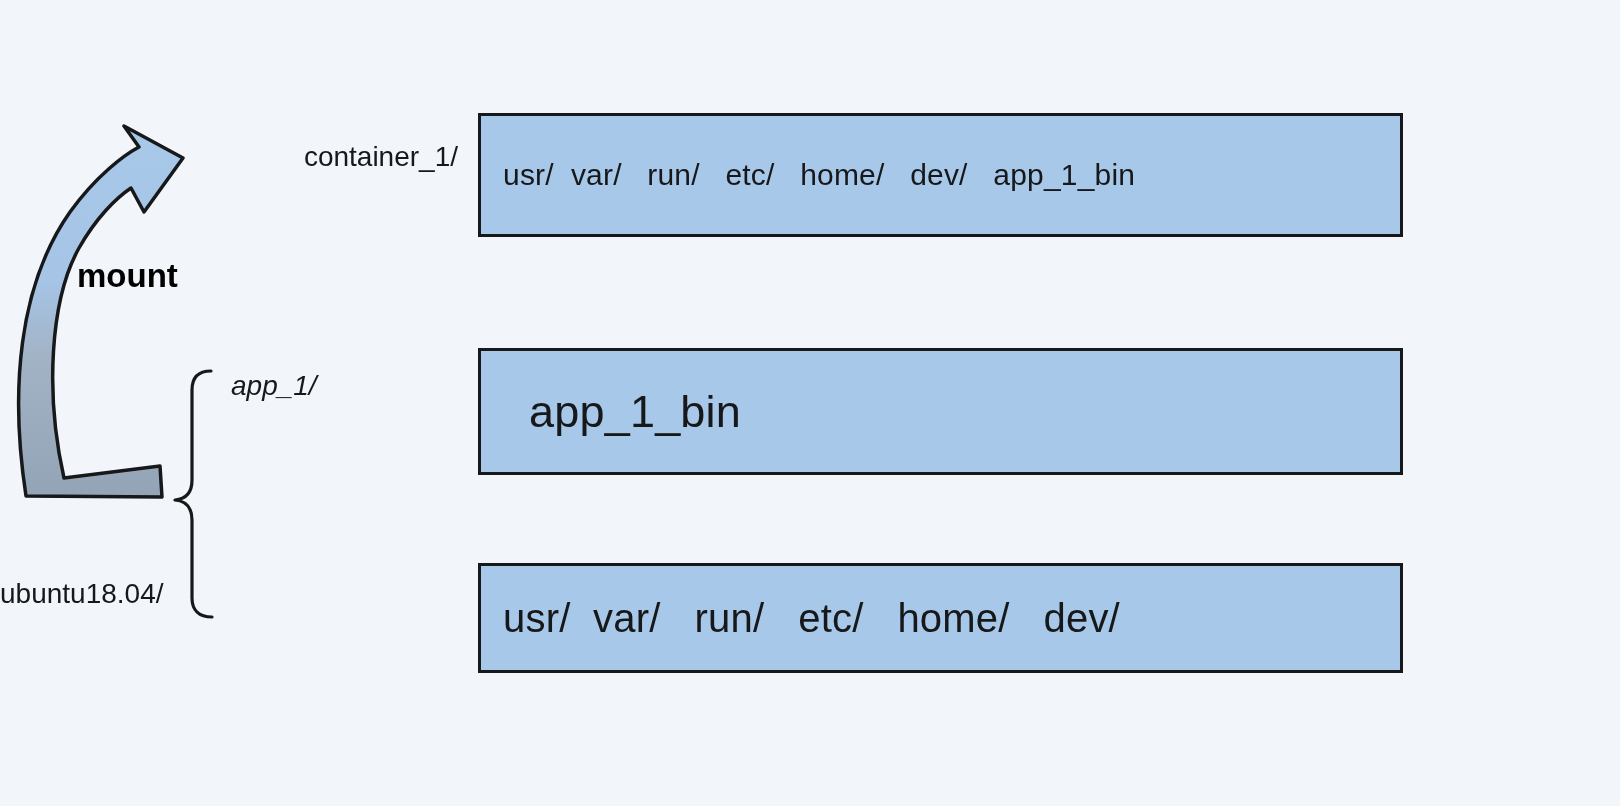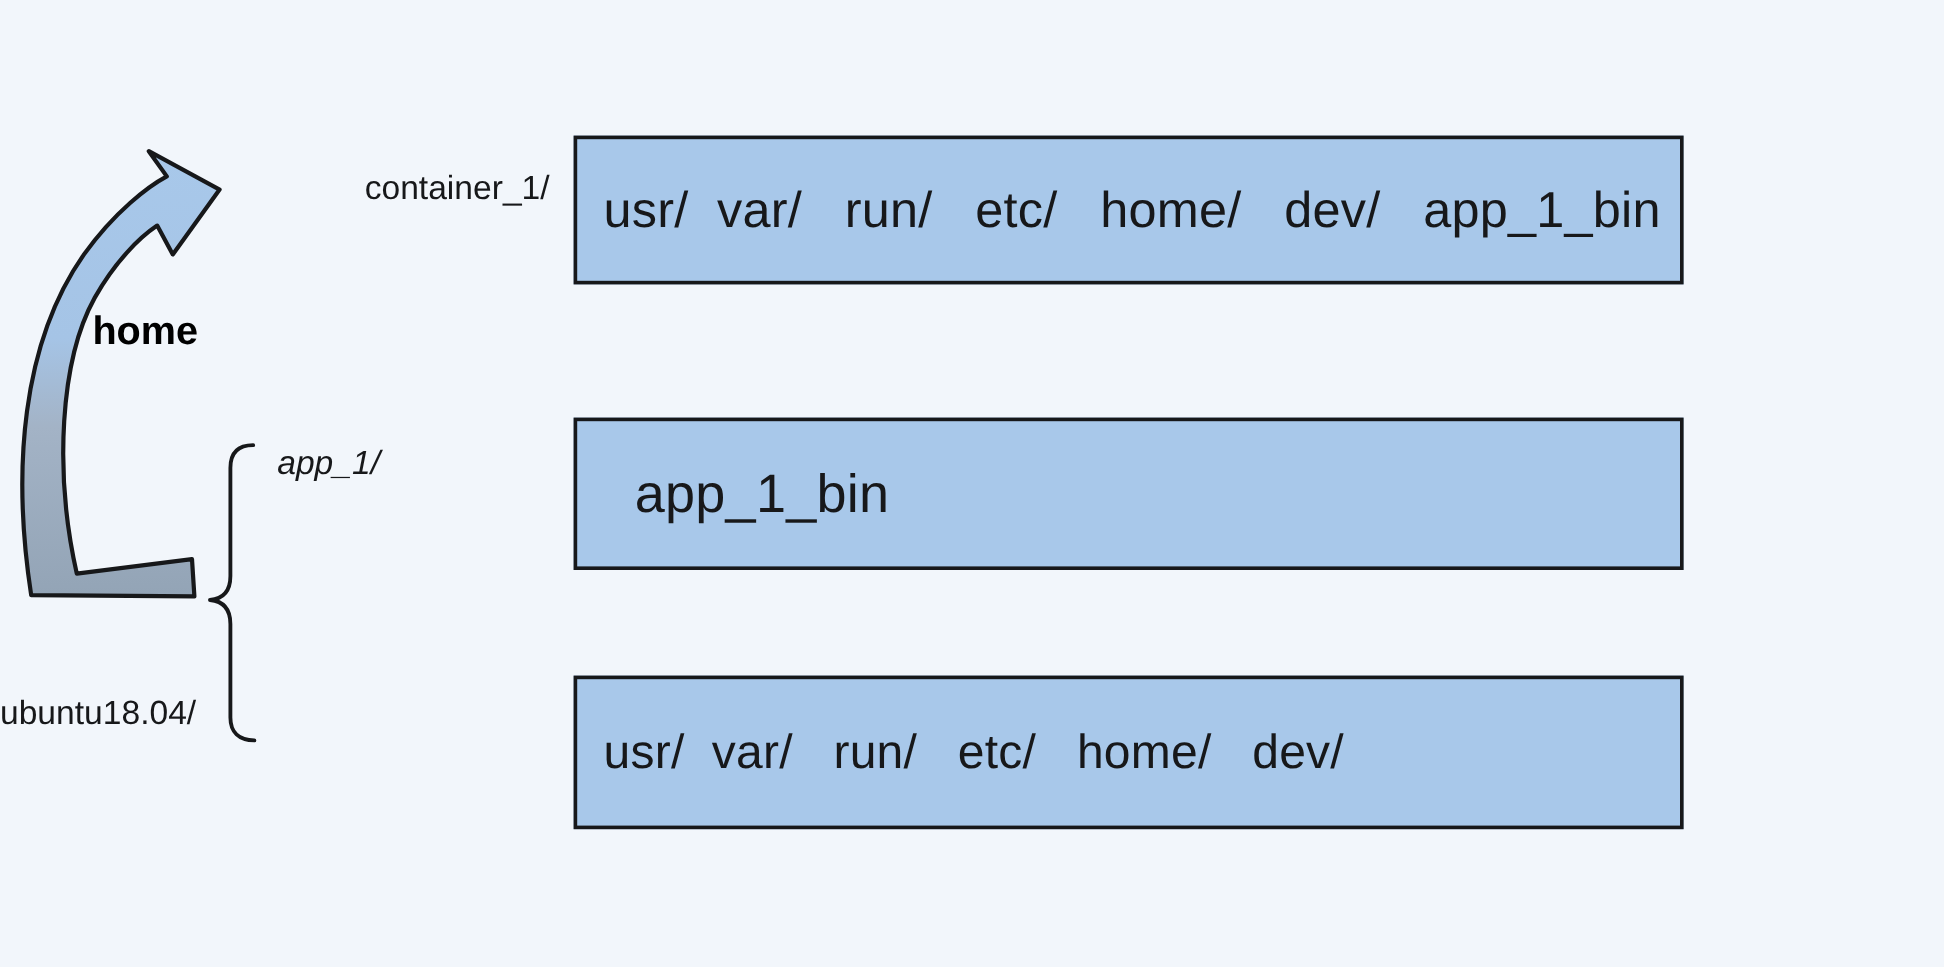--- a/index.html
+++ b/index.html
@@ -32,26 +32,26 @@
     align-items: center;
   }
   .fs-box .fs-text {
     color: #17181a;
     white-space: pre;
     padding-left: 22px;
     letter-spacing: 0.2px;
   }
 
   #box-container-1 { top: 113px; height: 124px; }
-  #box-container-1 .fs-text { font-size: 42px; }
+  #box-container-1 .fs-text { font-size: 30px; }
 
   #box-app-1 { top: 348px; height: 127px; }
   #box-app-1 .fs-text { font-size: 45px; padding-left: 48px; }
 
-  #box-ubuntu { top: 563px; height: 128px; }
+  #box-ubuntu { top: 563px; height: 110px; }
   #box-ubuntu .fs-text { font-size: 40px; }
 
   
   .row-label {
     position: absolute;
     color: #17181a;
     font-size: 28px;
     white-space: pre;
     line-height: 1;
   }
@@ -133,21 +133,21 @@
           M 211,371
           C 198,371 192,378 192,390
           L 192,480
           C 192,493 186,499 175,500
           C 186,501 192,507 192,520
           L 192,598
           C 192,610 199,617 212,617"></path>
     </g>
   </svg>
 
-  <div id="label-mount">home</div>
+  <div id="label-mount">mount</div>
 
   <div id="label-container-1" class="row-label">container_1/</div>
 
   <div id="box-container-1" class="fs-box">
     <span class="fs-text">usr/  var/   run/   etc/   home/   dev/   app_1_bin</span>
   </div>
 
   <div id="label-app-1" class="row-label">app_1/</div>
 
   <div id="box-app-1" class="fs-box">

